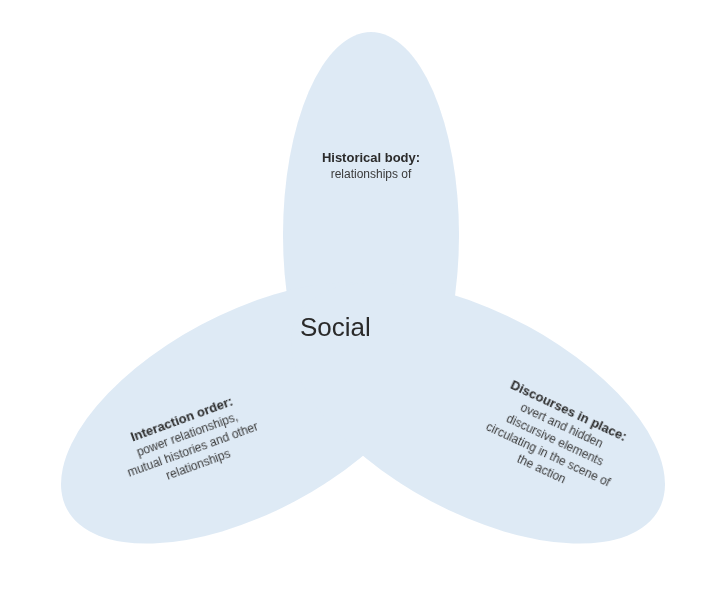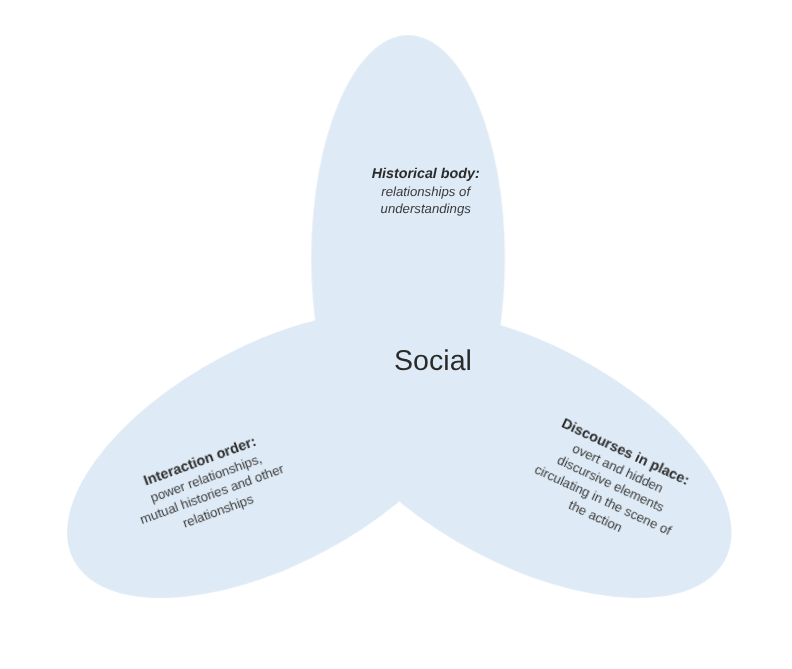--- a/index.html
+++ b/index.html
@@ -1,38 +1,37 @@
 <!DOCTYPE html>
 <html><head>
 <meta charset="utf-8">
 <style>
   html, body { margin:0; padding:0; background:#ffffff; }
   body { width:720px; height:608px; position:relative; overflow:hidden;
          font-family: "Liberation Sans", "DejaVu Sans", sans-serif; color:#333; }
   svg { position:absolute; left:0; top:0; }
   .lbl { position:absolute; text-align:center; color:#3a3a3a; font-size:12px; line-height:16px; }
   .lbl b { display:block; font-weight:bold; font-size:13px; color:#2b2b2b; }
-  .center { position:absolute; left:289px; top:310px; width:140px; text-align:right;
+  .center { position:absolute; left:300px; top:310px; width:140px; text-align:left;
             font-size:26px; line-height:34px; color:#2a2a2a; }
 </style>
 </head>
 <body>
 
 <svg width="720" height="608">
   <g opacity="0.75">
     <ellipse cx="371" cy="235" rx="88" ry="203" fill="#d3e3f2"></ellipse>
     <ellipse cx="248" cy="413" rx="205" ry="100" transform="rotate(-28 248 413)" fill="#d3e3f2"></ellipse>
     <ellipse cx="478" cy="413" rx="205" ry="100" transform="rotate(28 478 413)" fill="#d3e3f2"></ellipse>
   </g>
 </svg>
 
-<div class="lbl" style="left:312px; top:150px; width:150px;font-style:italic;">
+<div class="lbl" style="left:296px; top:150px; width:150px;">
   <b>Historical body:</b>
   <div>relationships of</div>
-  <div>understandings</div>
 </div>
 
 <div class="center">
   <div>Social</div>
 </div>
 
 <div class="lbl" style="left:100px; top:410px; width:180px; transform:rotate(-20deg);">
   <b>Interaction order:</b>
   <div>power relationships,</div>
   <div>mutual histories and other</div>

